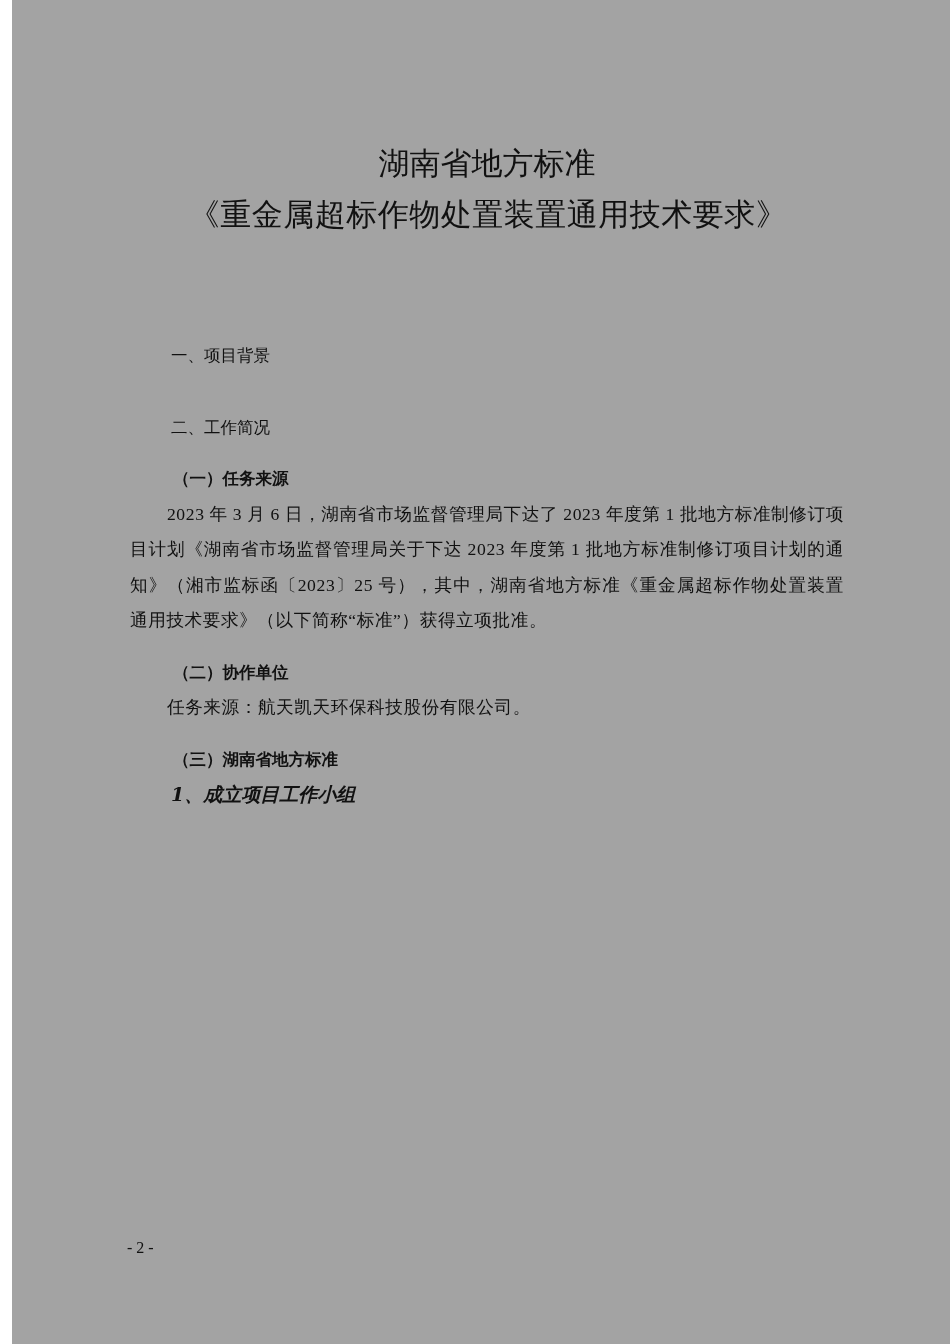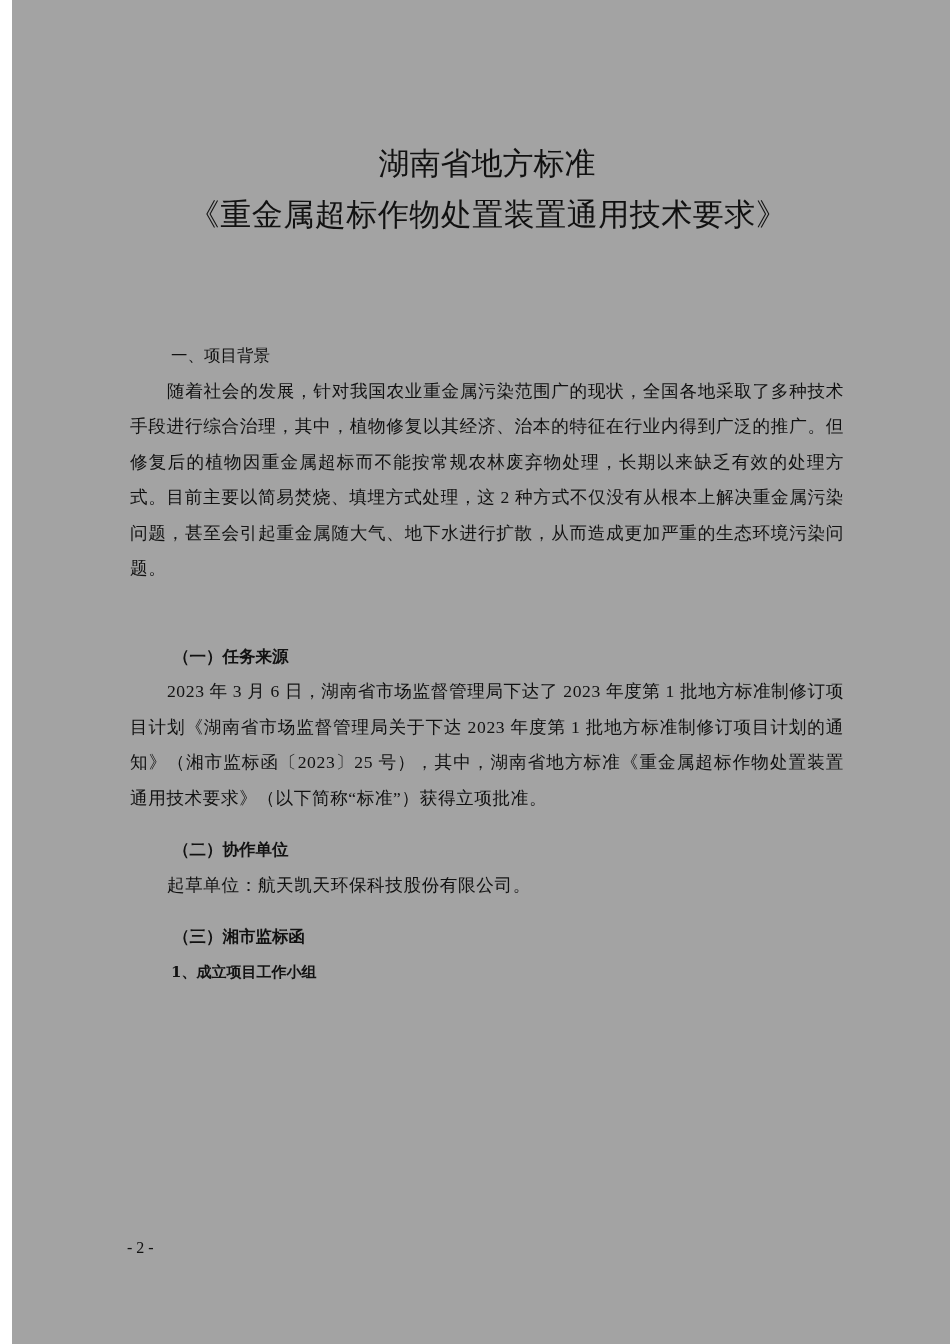--- a/index.html
+++ b/index.html
@@ -8,48 +8,48 @@
   .title-block { position: absolute; left: 0; top: 138px; width: 950px; text-align: center;
     font-family: "DejaVu Sans", "Liberation Sans", sans-serif; font-size: 31px; line-height: 51px; color: #111; }
   .title-line { display: block; }
   .title-line.l2 { margin-left: 2px; letter-spacing: 0.5px; }
   .content { position: absolute; left: 118px; top: 338px; width: 714px;
     font-family: "Liberation Serif", "DejaVu Serif", serif; font-size: 17.6px; line-height: 35.5px; color: #111; }
   .h1 { font-family: "DejaVu Sans", "Liberation Sans", sans-serif; font-weight: normal; font-size: 16.5px;
     padding-left: 41px; height: 35.5px; }
   .h2 { font-family: "DejaVu Serif", "Liberation Serif", serif; font-weight: bold; font-size: 16.5px;
     padding-left: 43px; height: 35.5px; margin-top: 16px; }
-  .h3 { font-family: "DejaVu Serif", "Liberation Serif", serif; font-weight: bold; font-size: 15px;
-    padding-left: 41px; height: 35.5px; }
+  .h3 { font-family: "DejaVu Serif", "Liberation Serif", serif; font-weight: bold; font-size: 19px;
+    padding-left: 41px; height: 35.5px; font-style: italic; }
   .p { text-indent: 2.1em; text-align: justify; text-align-last: left; letter-spacing: 0.6px; }
   .gap-large { height: 36px; }
   .page-number { position: absolute; left: 115px; top: 1239px;
     font-family: "Liberation Serif", "DejaVu Serif", serif; font-size: 16px; color: #111; }
 </style>
 </head>
 <body>
 
 <div class="page">
 
   <div class="title-block">
     <span class="title-line">湖南省地方标准</span>
     <span class="title-line l2">《重金属超标作物处置装置通用技术要求》</span>
   </div>
 
   <div class="content">
 
     <div class="h1">一、项目背景</div>
-    <div class="p">随着社会的发展，针对我国农业重金属污染范围广的现状，全国各地采取了多种技术手段进行综合治理，其中，植物修复以其经济、治本的特征在行业内得到广泛的推广。但修复后的植物因重金属超标而不能按常规农林废弃物处理，长期以来缺乏有效的处理方式。目前主要以简易焚烧、填埋方式处理，这 2 种方式不仅没有从根本上解决重金属污染问题，甚至会引起重金属随大气、地下水进行扩散，从而造成更加严重的生态环境污染问题。</div>
 
     <div class="gap-large"></div>
 
+    <div class="h1">二、工作简况</div>
     <div class="h2">（一）任务来源</div>
     <div class="p">2023 年 3 月 6 日，湖南省市场监督管理局下达了 2023 年度第 1 批地方标准制修订项目计划《湖南省市场监督管理局关于下达 2023 年度第 1 批地方标准制修订项目计划的通知》（湘市监标函〔2023〕25 号），其中，湖南省地方标准《重金属超标作物处置装置通用技术要求》（以下简称“标准”）获得立项批准。</div>
 
     <div class="h2">（二）协作单位</div>
-    <div class="p">起草单位：航天凯天环保科技股份有限公司。</div>
+    <div class="p">任务来源：航天凯天环保科技股份有限公司。</div>
 
-    <div class="h2">（三）湘市监标函</div>
+    <div class="h2">（三）湖南省地方标准</div>
     <div class="h3">1、成立项目工作小组</div>
   </div>
 
   <div class="page-number">- 2 -</div>
 </div>
 
 </body></html>

